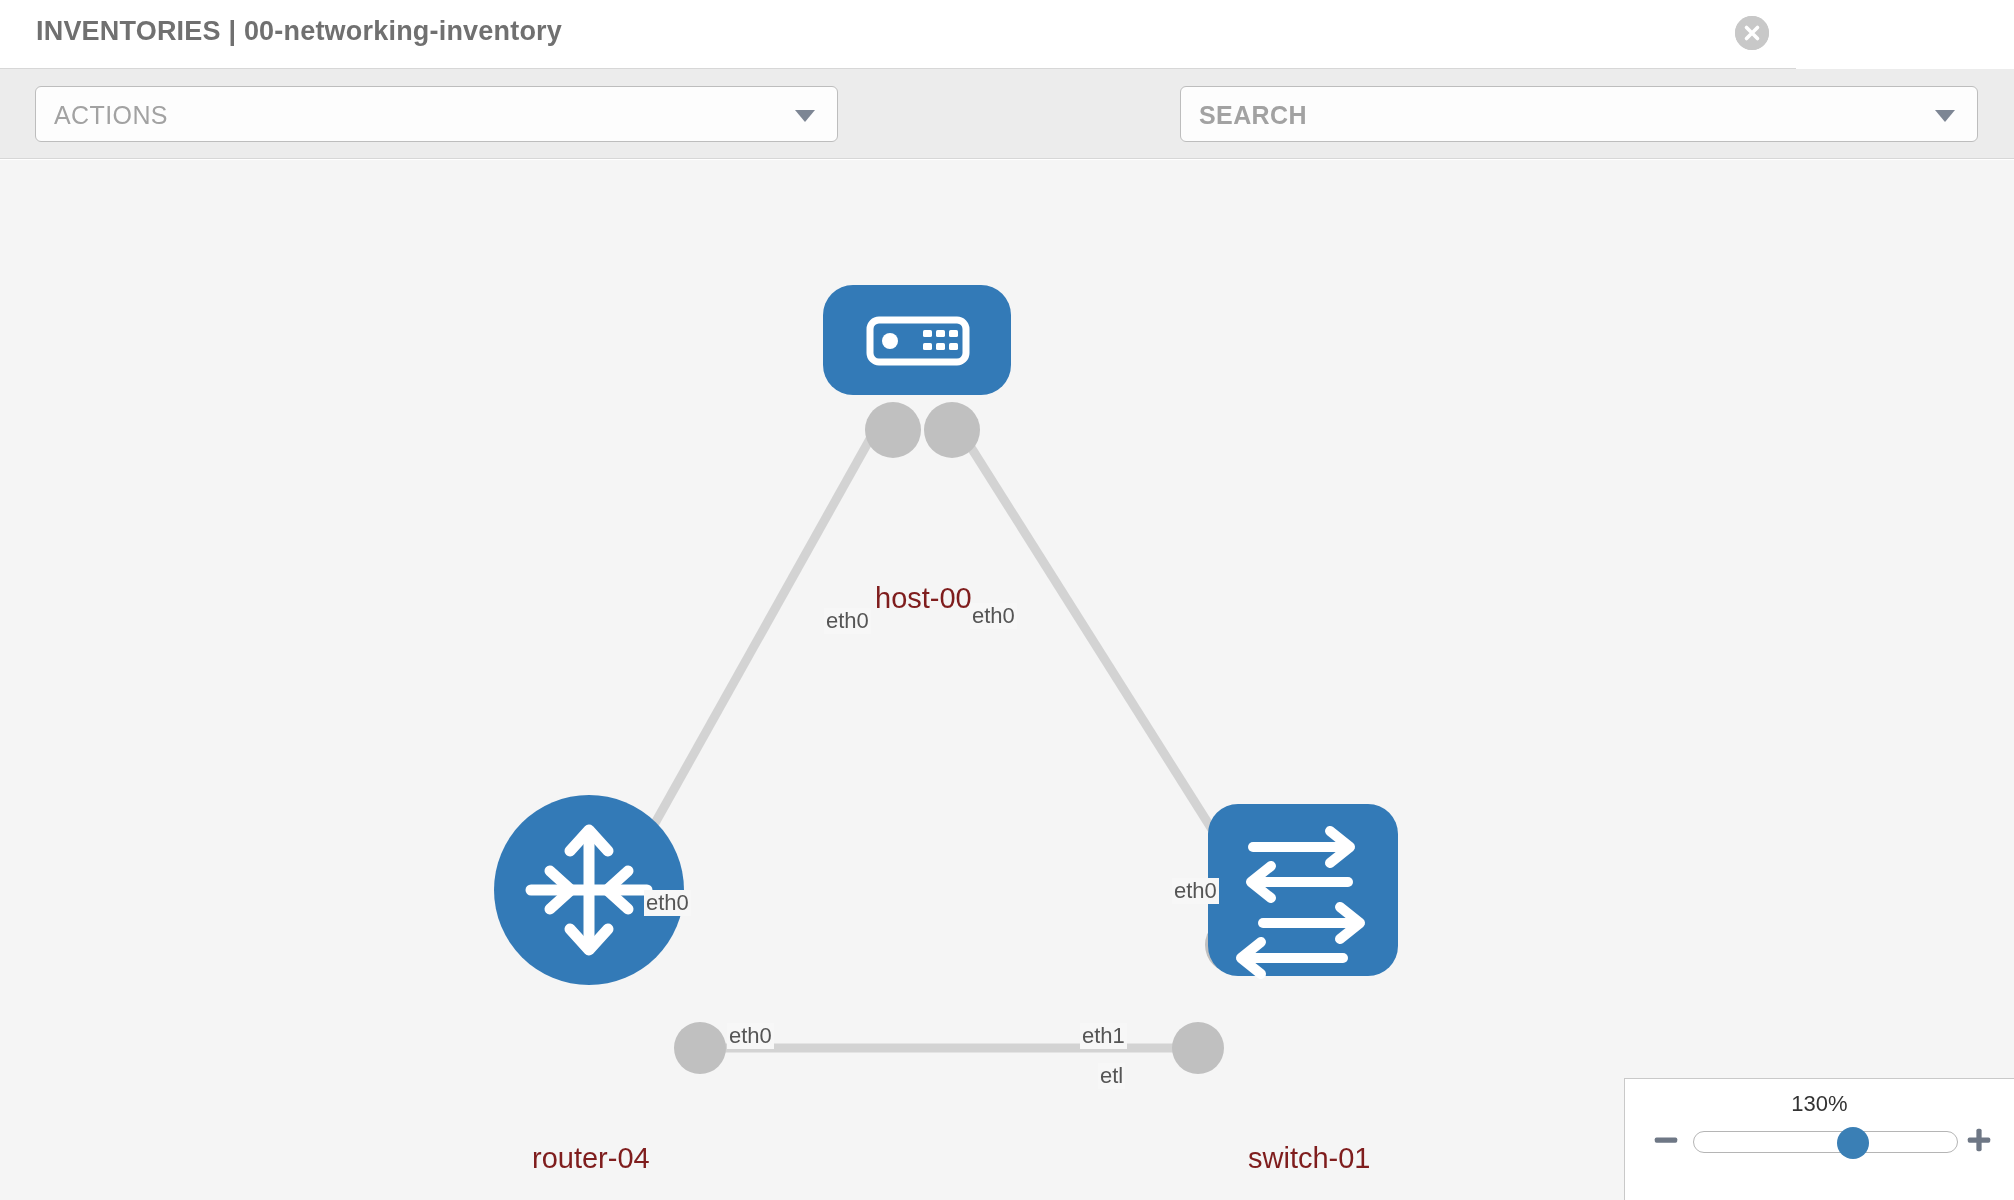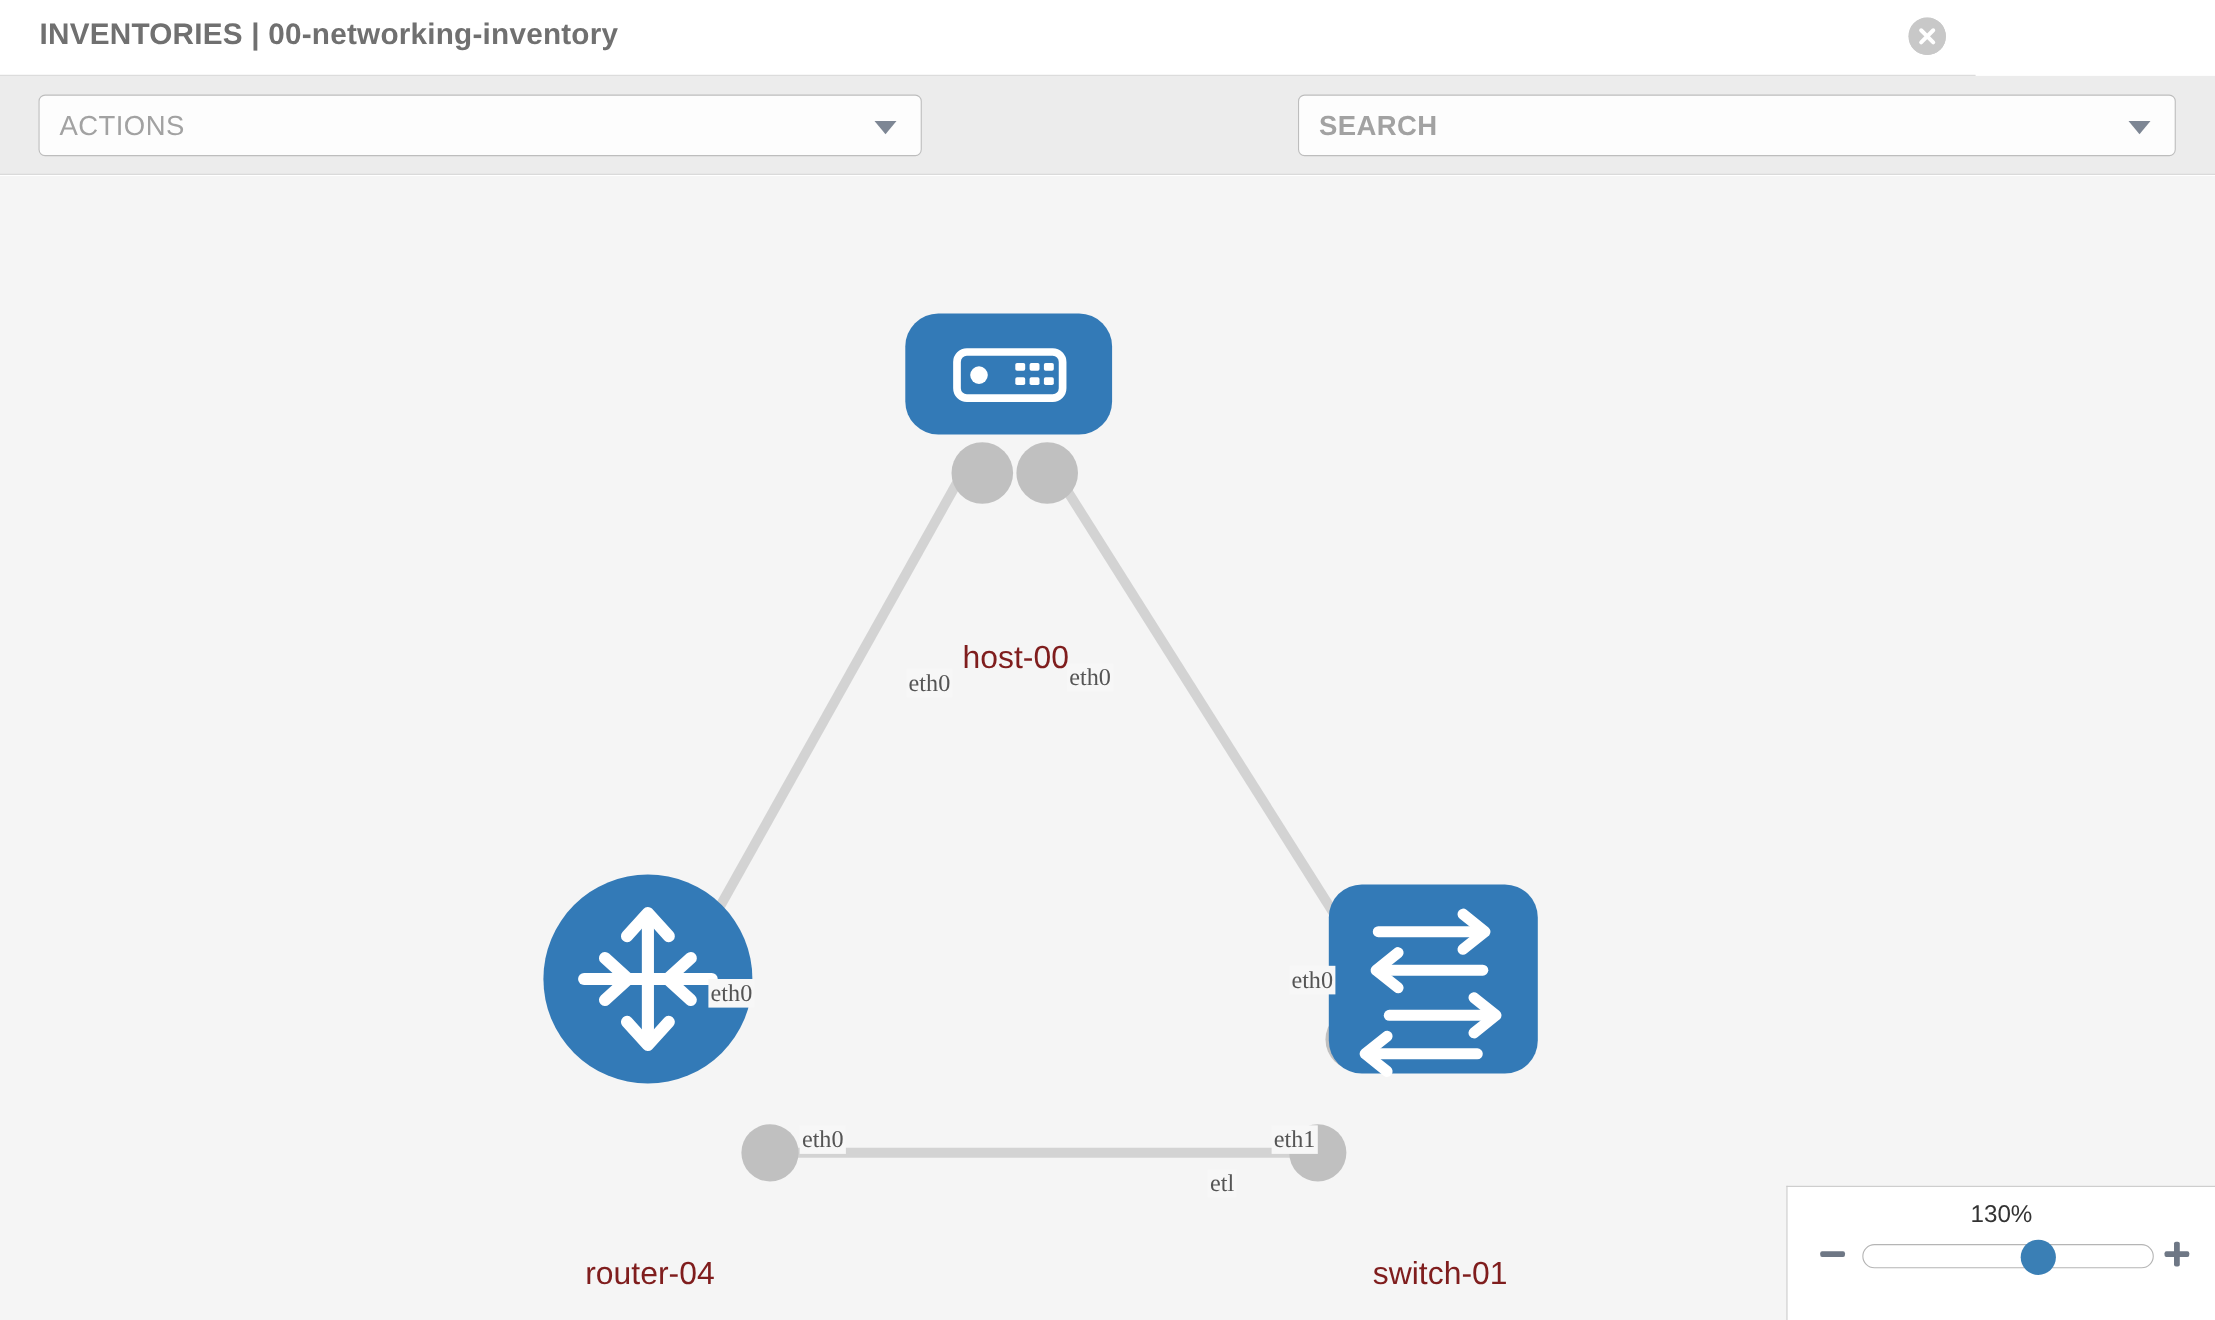--- a/index.html
+++ b/index.html
@@ -80,21 +80,20 @@
     position: absolute;
     font-size: 29px; color: #7f1d1d;
     background: #f5f5f5; padding: 0 2px;
     white-space: nowrap;
   }
   .iface-label {
     position: absolute;
     font-size: 22px; color: #555555;
     background: #f7f7f7; padding: 0 2px;
     white-space: nowrap;
-    font-family: Liberation Serif, serif;
   }
 
   
   .zoom-panel {
     position: absolute; right: 0; bottom: 0;
     width: 390px; height: 122px;
     background: #ffffff; border: 1px solid #c9c9c9;
     border-right: none; border-bottom: none;
   }
   .zoom-value {
@@ -228,21 +227,21 @@
     <div class="node-label" style="left:873px; top:422px;">host-00</div>
     <div class="node-label" style="left:530px; top:982px;">router-04</div>
     <div class="node-label" style="left:1246px; top:982px;">switch-01</div>
 
     <div class="iface-label" style="left:824px;  top:448px;">eth0</div>
     <div class="iface-label" style="left:970px;  top:443px;">eth0</div>
     <div class="iface-label" style="left:644px;  top:730px;">eth0</div>
     <div class="iface-label" style="left:1172px; top:718px;">eth0</div>
     <div class="iface-label" style="left:727px;  top:863px;">eth0</div>
     <div class="iface-label" style="left:1098px; top:863px;margin-top:40px;">etl</div>
-    <div class="iface-label" style="left:1156px; top:863px;">eth1</div>
+    <div class="iface-label" style="left:1080px; top:863px;">eth1</div>
 
     <div class="zoom-panel">
       <div class="zoom-value">130%</div>
 
       <div class="zoom-minus">
         <svg width="30" height="30" viewBox="0 0 24 24">
           <rect x="3" y="10" width="18" height="4.2" rx="1.4" fill="#6e7785"></rect>
         </svg>
       </div>
 

